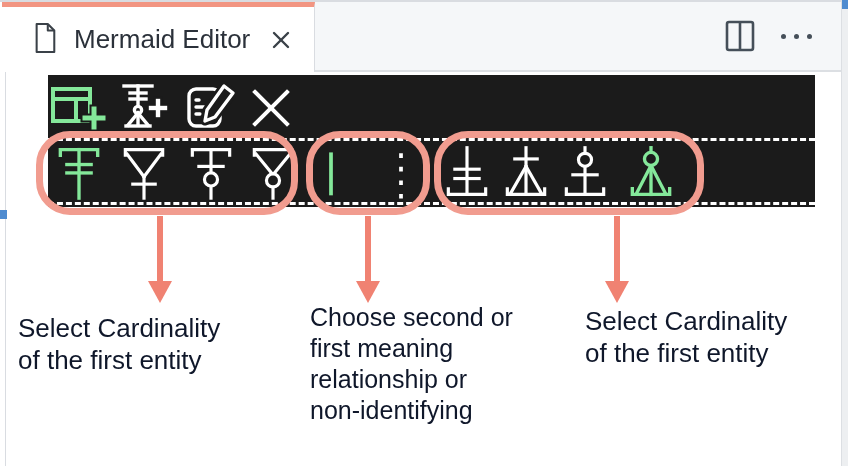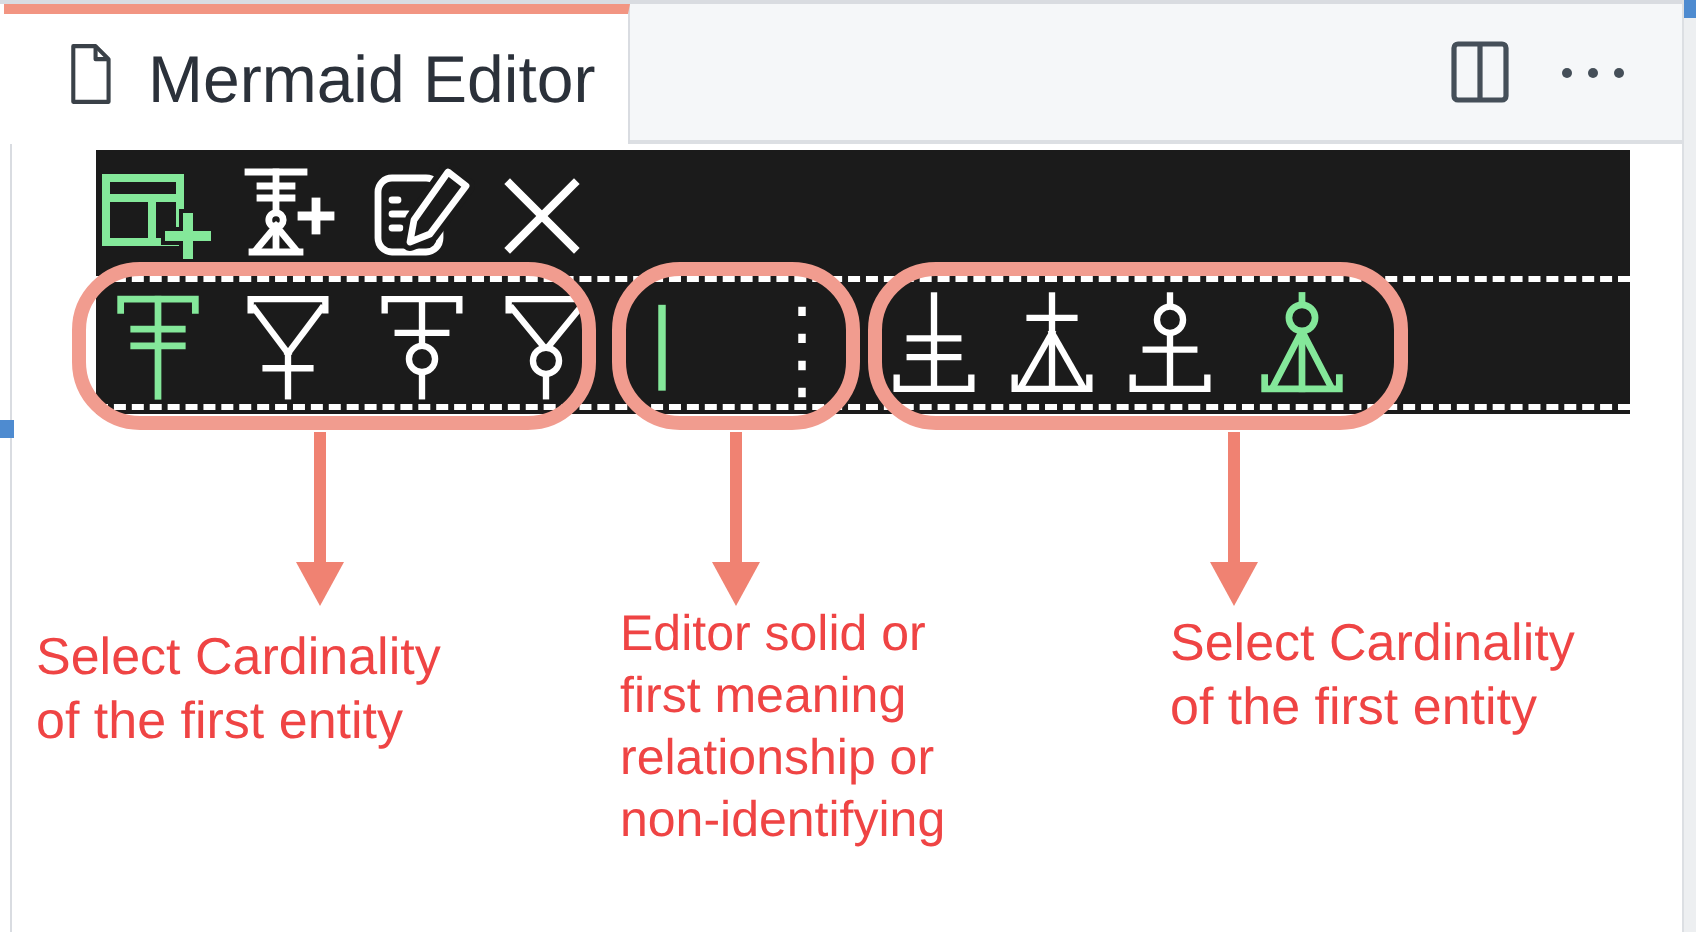--- a/index.html
+++ b/index.html
@@ -9,21 +9,21 @@
   }
   .hairline-top{position:absolute;left:0;top:0;width:848px;height:2px;background:#d9dce1;}
   .hairline-left{position:absolute;left:5px;top:2px;width:1px;height:464px;background:#d9dce1;}
   .blue-marker-left{position:absolute;left:0;top:210px;width:7px;height:9px;background:#4e8bd0;}
   
   .tab{
     position:absolute;left:2px;top:2px;width:313px;height:70px;background:#ffffff;
     border-top:5px solid #f29582;border-right:1px solid #d9dce1;box-sizing:border-box;
     display:flex;align-items:center;gap:16px;padding-left:30px;
   }
-  .tab-title{font-size:33px;color:#2b313a;white-space:nowrap;}
+  .tab-title{font-size:26px;color:#2b313a;white-space:nowrap;}
   .tab-close{margin-left:auto;margin-right:20px;background:none;border:none;padding:2px;cursor:pointer;display:flex;}
   .tabbar-rest{
     position:absolute;left:315px;top:2px;width:533px;height:70px;background:#f5f7f9;
     border-bottom:2px solid #dcdfe3;box-sizing:border-box;
     display:flex;align-items:center;justify-content:flex-end;gap:26px;padding-right:36px;
   }
   .iconbtn{background:none;border:none;padding:0;cursor:pointer;display:flex;align-items:center;}
   .dots{display:flex;gap:8px;align-items:center;padding:6px 0;}
   .dots span{width:5px;height:5px;border-radius:50%;background:#454f59;display:block;}
   
@@ -37,21 +37,21 @@
       display:flex;align-items:center;justify-content:center;color:#ffffff;}
   .tb.sel{color:#84e89a;}
   .tb svg{display:block;}
   
   .ring{position:absolute;border:7px solid #f19c8f;border-radius:34px;box-sizing:border-box;z-index:5;pointer-events:none;}
   .ring1{left:36px;top:131px;width:262px;height:84px;}
   .ring2{left:306px;top:131px;width:124px;height:84px;}
   .ring3{left:434px;top:131px;width:270px;height:84px;}
   .arrow-bar{position:absolute;width:6px;background:#f08272;z-index:5;}
   .arrow-head{position:absolute;width:0;height:0;border-left:12px solid transparent;border-right:12px solid transparent;border-top:22px solid #f08272;z-index:5;}
-  .ann{position:absolute;color:#ef4444;font-size:25px;line-height:31px;z-index:5;}
+  .ann{position:absolute;color:#0f172a;font-size:25px;line-height:31px;z-index:5;}
   .ann.big{font-size:26px;line-height:32px;}
 </style>
 </head>
 <body>
 
 <div class="hairline-top"></div>
 <div class="hairline-left"></div>
 <div class="blue-marker-left"></div>
 
 <div class="tab">
@@ -243,21 +243,21 @@
 <div class="arrow-bar" style="left:365px;top:216px;height:66px;"></div>
 <div class="arrow-head" style="left:356px;top:281px;"></div>
 <div class="arrow-bar" style="left:614px;top:216px;height:66px;"></div>
 <div class="arrow-head" style="left:605px;top:281px;"></div>
 
 <div class="ann big" style="left:18px;top:312px;">
   <div>Select Cardinality</div>
   <div>of the first entity</div>
 </div>
 <div class="ann" style="left:310px;top:302px;">
-  <div>Editor solid or</div>
+  <div>Choose second or</div>
   <div>first meaning</div>
   <div>relationship or</div>
   <div>non-identifying</div>
 </div>
 <div class="ann big" style="left:585px;top:305px;">
   <div>Select Cardinality</div>
   <div>of the first entity</div>
 </div>
 
 </body></html>

